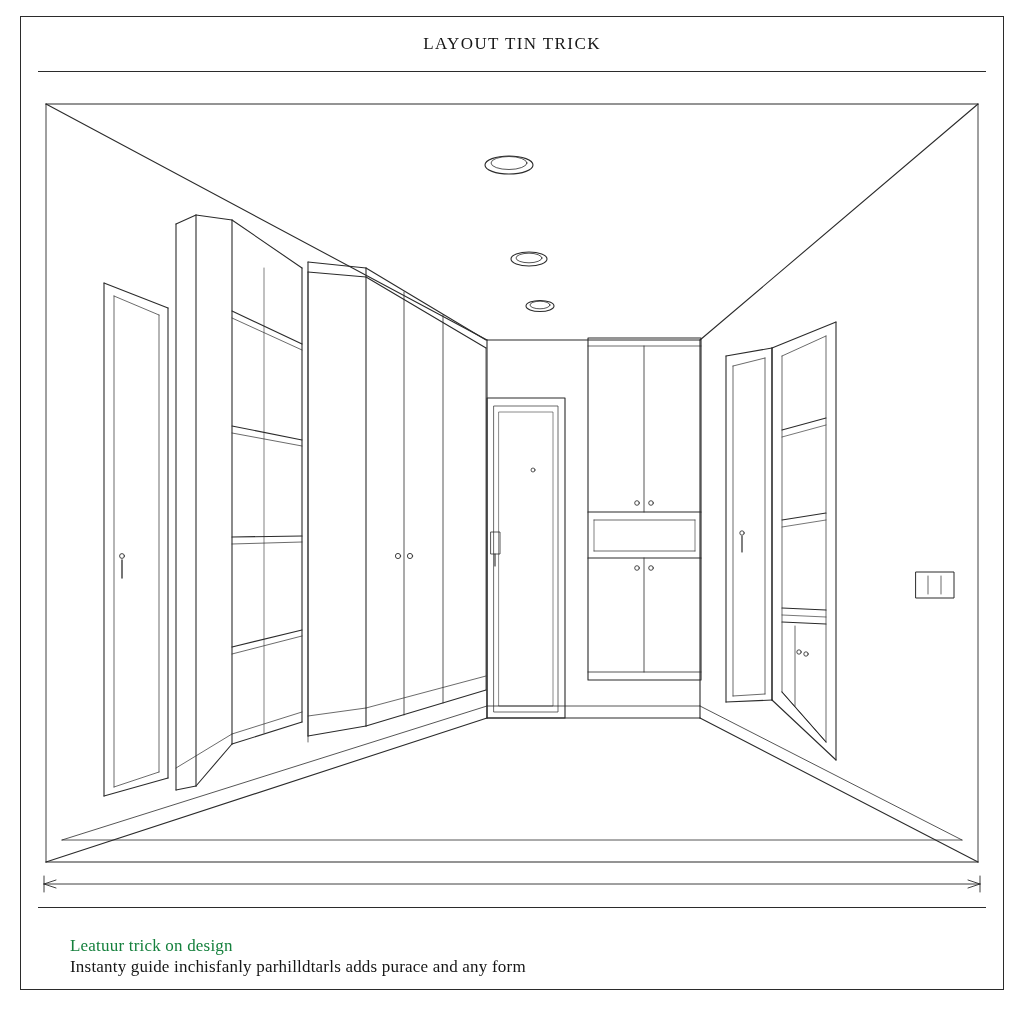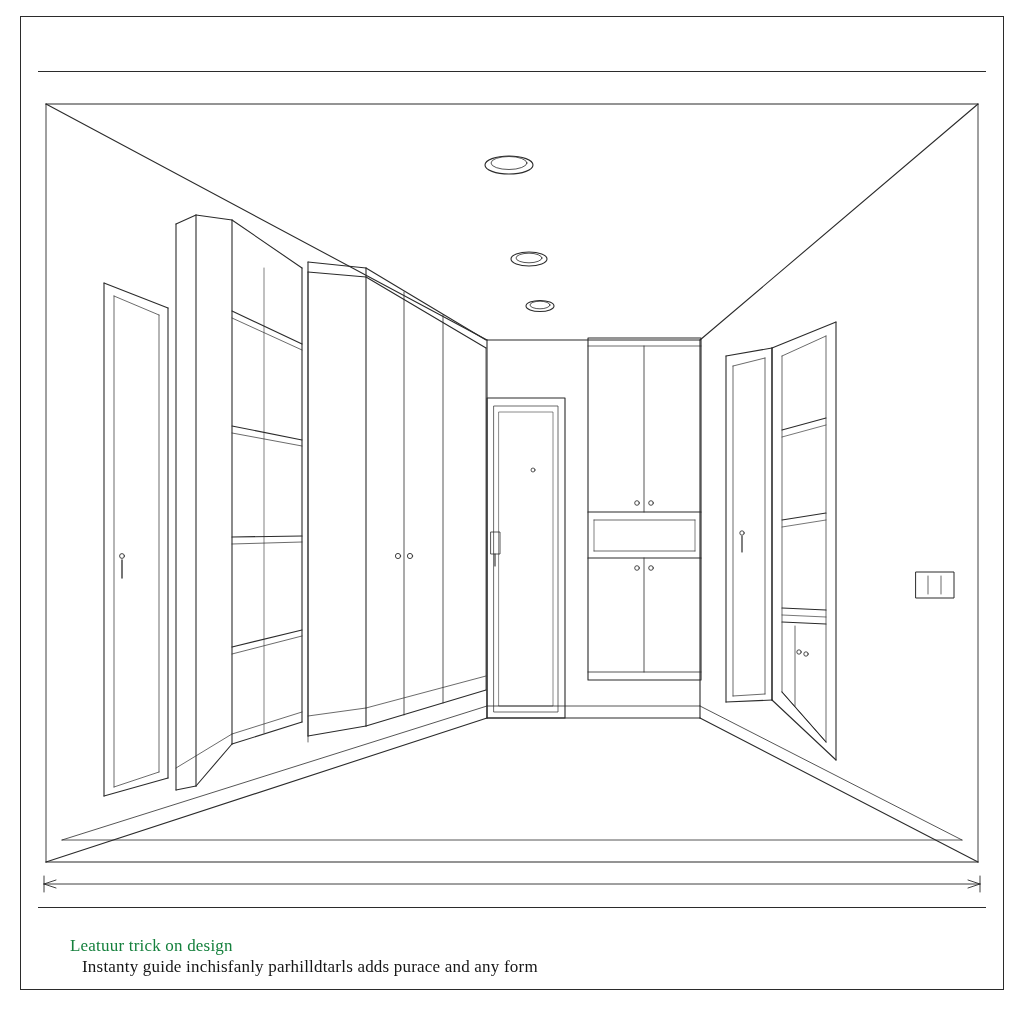--- a/index.html
+++ b/index.html
@@ -71,35 +71,35 @@
   }
   .caption-line-2 {
     position: absolute;
     left: 70px;
     top: 957px;
     width: 900px;
     font-size: 17px;
     font-family: "Liberation Serif", serif;
     color: #161616;
     letter-spacing: 0.2px;
-    margin-left: 12px;
   }
   .drawing-svg {
     position: absolute;
     left: 0;
     top: 0;
   }
 </style>
 </head>
 <body>
 
 <div id="sheet">
 
   <div class="sheet-border"></div>
 
+  <div class="title-text">LAYOUT TIN TRICK</div>
   <div class="title-rule"></div>
 
   <svg class="drawing-svg" width="1024" height="1024" viewBox="0 0 1024 1024" fill="none" stroke="#2b2b2b" stroke-width="1.1" stroke-linecap="round" stroke-linejoin="round">
 
     <g>
 
       <path d="M46 104 L978 104" stroke-width="1.2"></path>
 
       <path d="M46 104 L487 340"></path>
 

